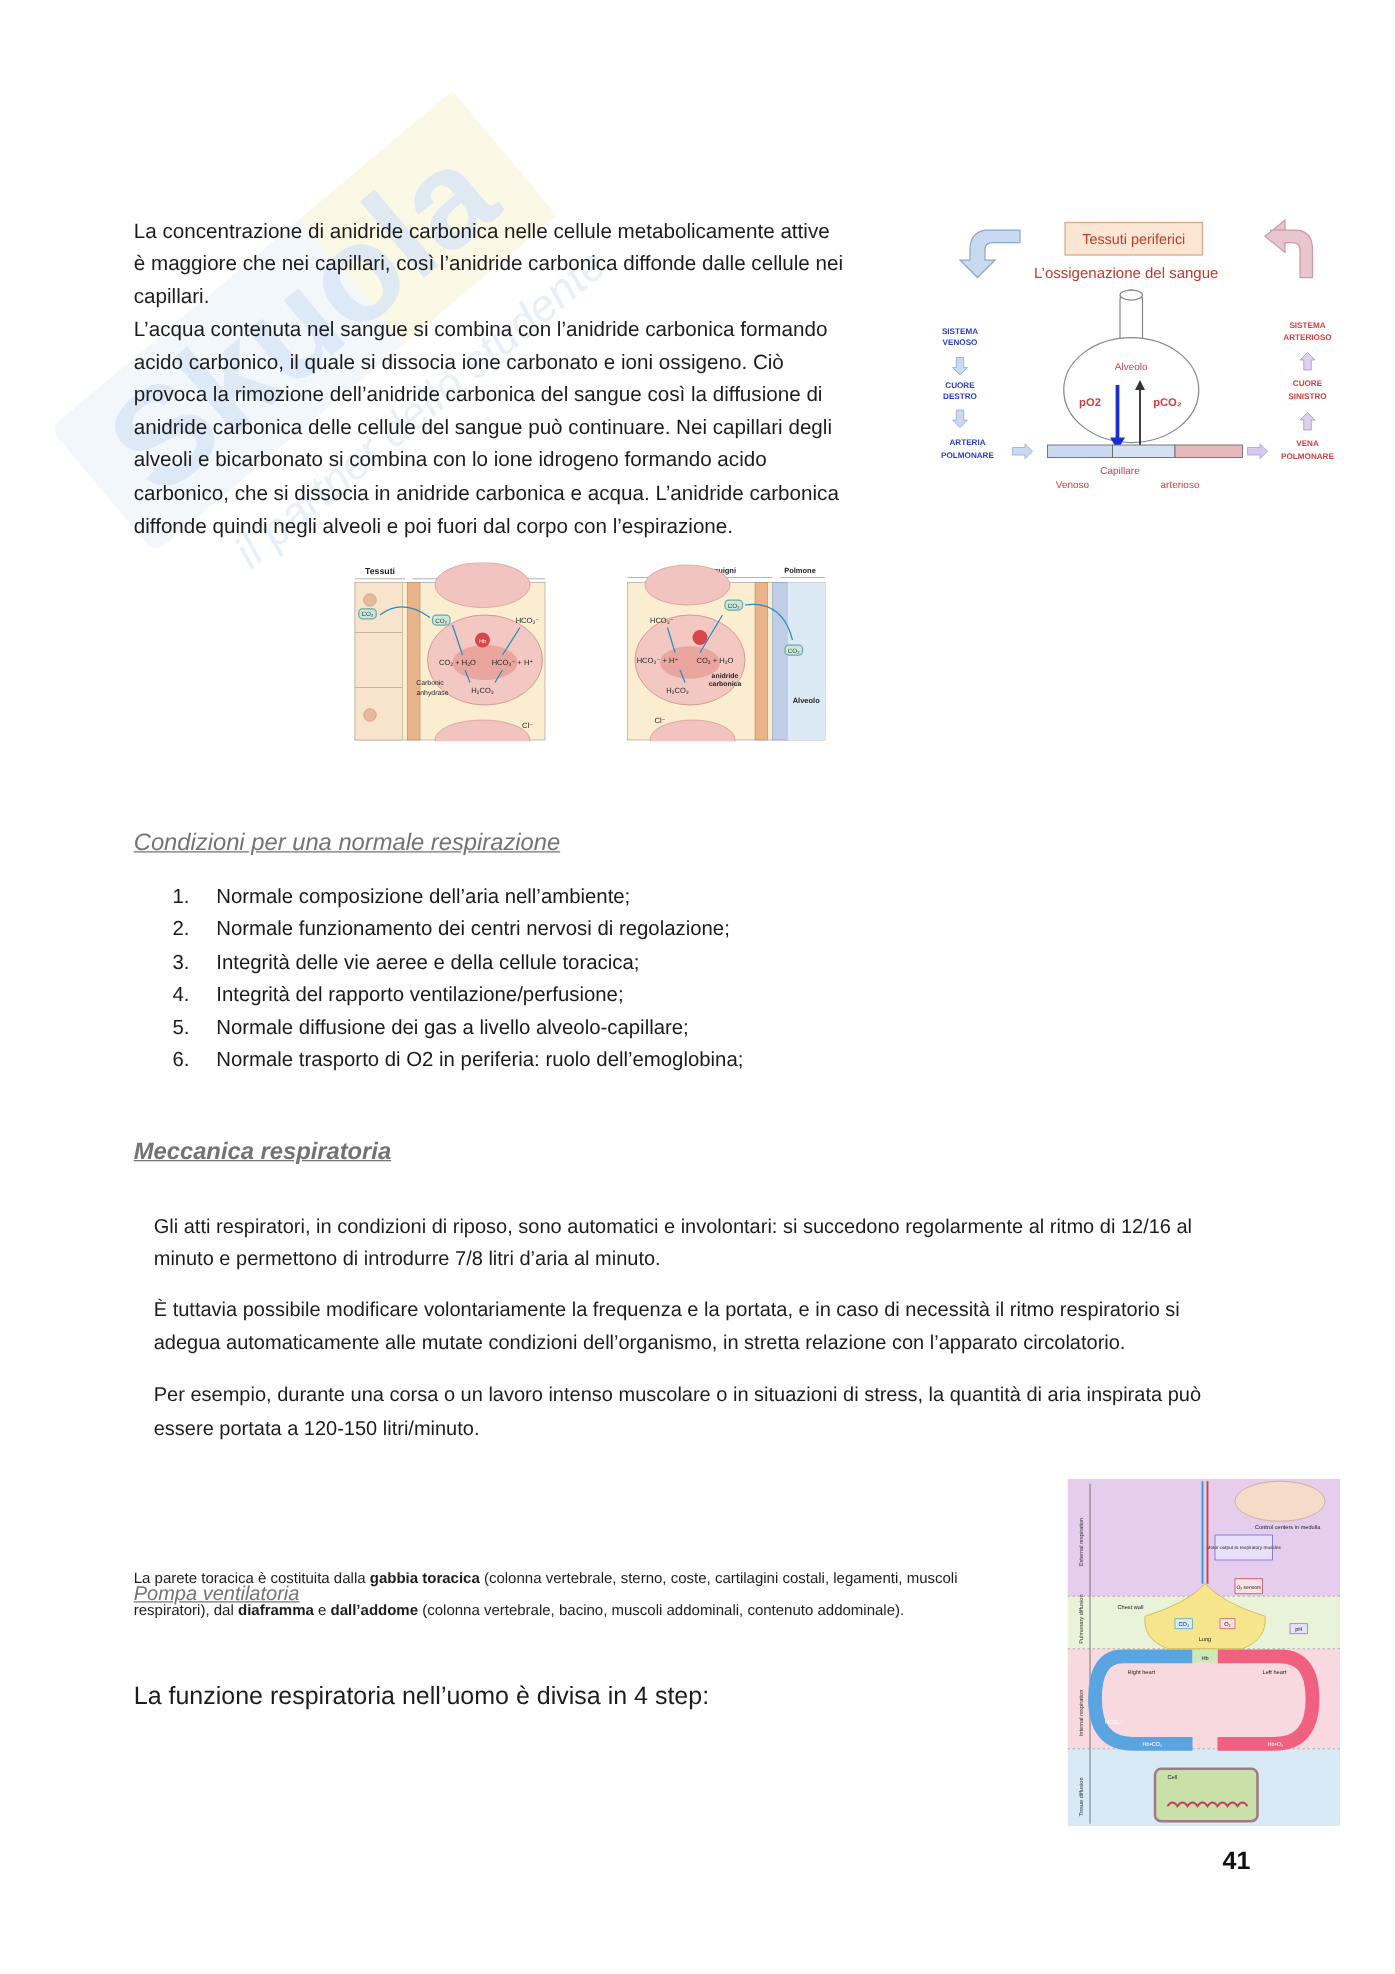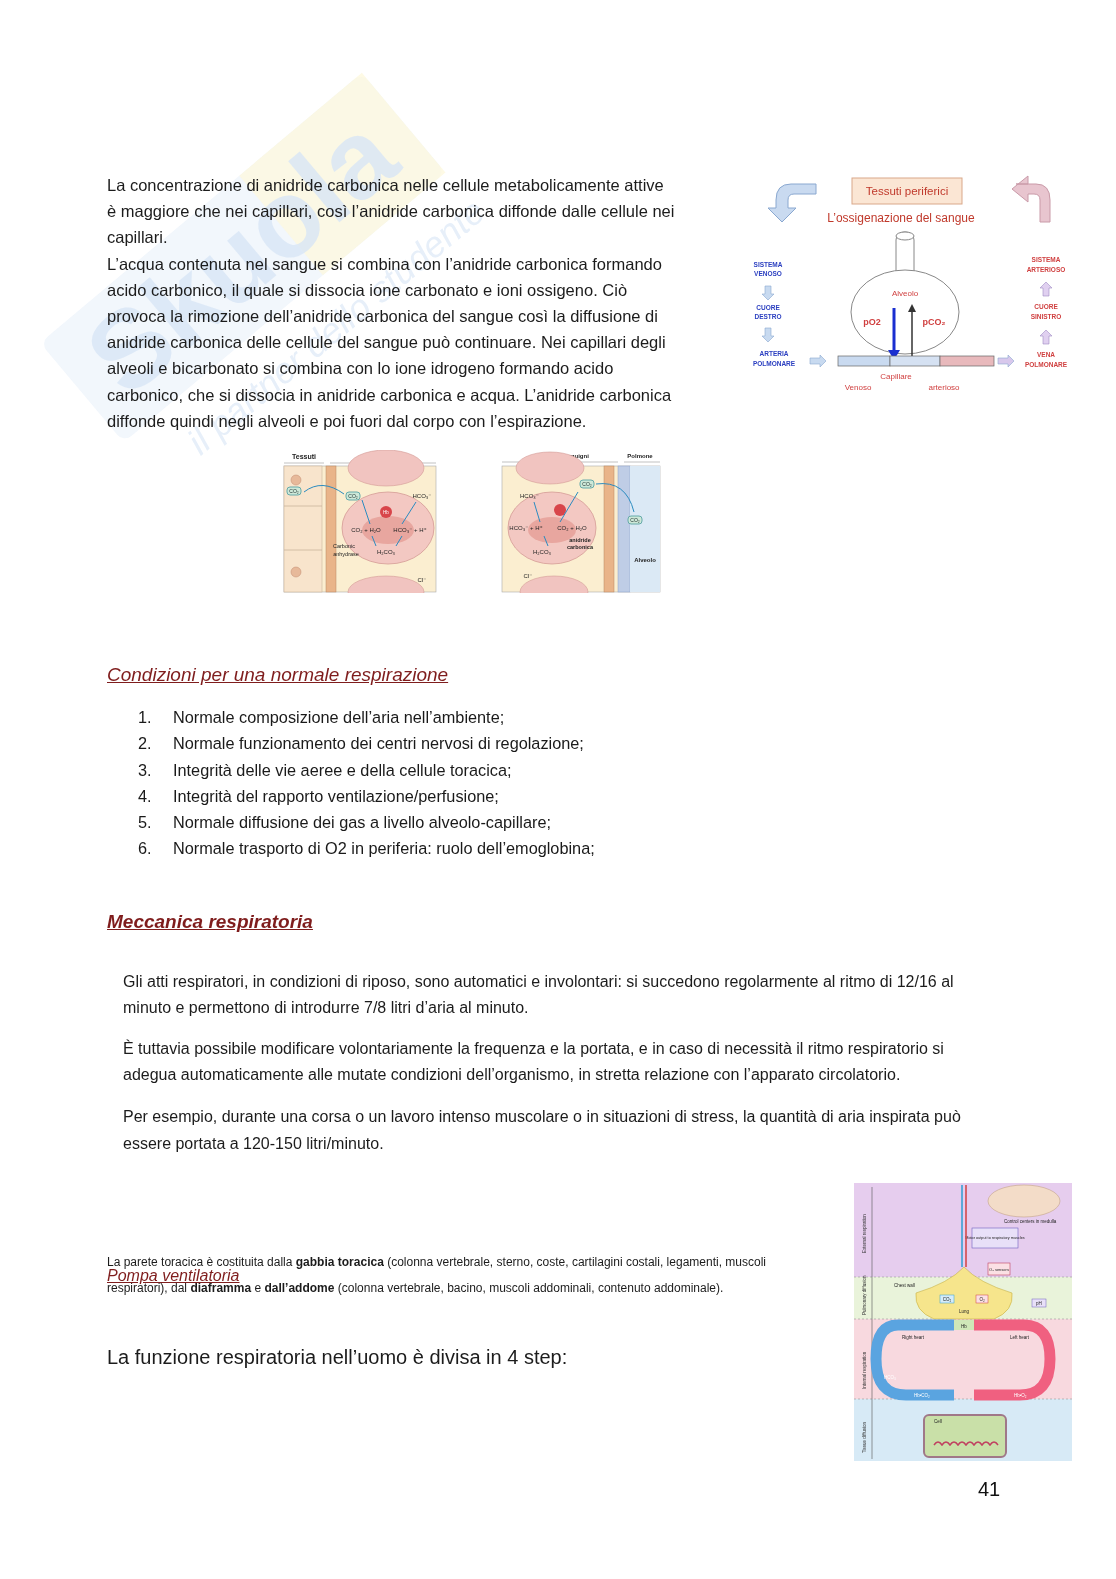--- a/index.html
+++ b/index.html
@@ -4,39 +4,39 @@
 <style>
   html, body { margin: 0; padding: 0; }
   body {
     width: 1116px; height: 1579px; position: relative; overflow: hidden;
     background: #ffffff; color: #1a1a1a;
     font-family: "Liberation Sans", "DejaVu Sans", sans-serif;
   }
   .watermark { position: absolute; left: 20px; top: 40px; width: 470px; height: 480px; pointer-events: none; opacity: 0.55; }
   .txt { position: absolute; font-size: 16.5px; line-height: 26.2px; color: #1c1c1c; }
   .p1 { left: 107px; top: 172px; width: 632px; }
-  .heading { position: absolute; font-style: italic; text-decoration: underline; color: #7f1d1d; }
+  .heading { position: absolute; font-style: italic; text-decoration: underline; color: #737373; }
   .h1 { left: 107px; top: 664px; font-size: 19px; }
   .h2 { left: 107px; top: 911px; font-size: 19px; font-weight: bold; }
   .h3 { left: 107px; top: 1267px; font-size: 16px; }
   .list { position: absolute; left: 138px; top: 704px; margin: 0; padding: 0; list-style: none; font-size: 16.3px; }
   .list li { height: 26.3px; line-height: 26.3px; display: flex; }
   .list .num { width: 35px; display: inline-block; }
   .p2 { left: 107px; top: 953px; width: 905px; font-size: 16px; }
   .p3 { left: 107px; top: 1020px; width: 905px; font-size: 16px; }
   .p4 { left: 107px; top: 1249px; width: 720px; font-size: 12px; }
   .p5 { left: 107px; top: 1344px; width: 720px; font-size: 20px; }
   .p2 p, .p3 p { margin: 16px; }
   b { font-weight: bold; }
   .figure { position: absolute; }
   .fig-oxy { left: 746px; top: 172px; width: 340px; height: 226px; }
   .fig-tiss { left: 282px; top: 450px; width: 156px; height: 143px; }
   .fig-lung { left: 500px; top: 450px; width: 162px; height: 143px; }
   .fig-resp { left: 854px; top: 1183px; width: 218px; height: 278px; }
-  .page-num { position: absolute; left: 978px; top: 1478px; font-size: 20px; color: #111; }
+  .page-num { position: absolute; left: 978px; top: 1478px; font-size: 20px; color: #111; font-weight: bold; }
   svg text { font-family: "Liberation Sans", "DejaVu Sans", sans-serif; }
 </style>
 </head>
 <body>
 
 <svg class="watermark" viewBox="0 0 470 480">
   <g transform="rotate(-40 235 240)">
     <rect x="30" y="150" width="420" height="130" rx="10" fill="#dbe8f7" opacity="0.7"></rect>
     <rect x="290" y="150" width="160" height="130" fill="#fbf3c4" opacity="0.8"></rect>
     <text x="60" y="250" font-size="110" font-weight="bold" fill="#b9d2ef" opacity="0.8">Skuola</text>

